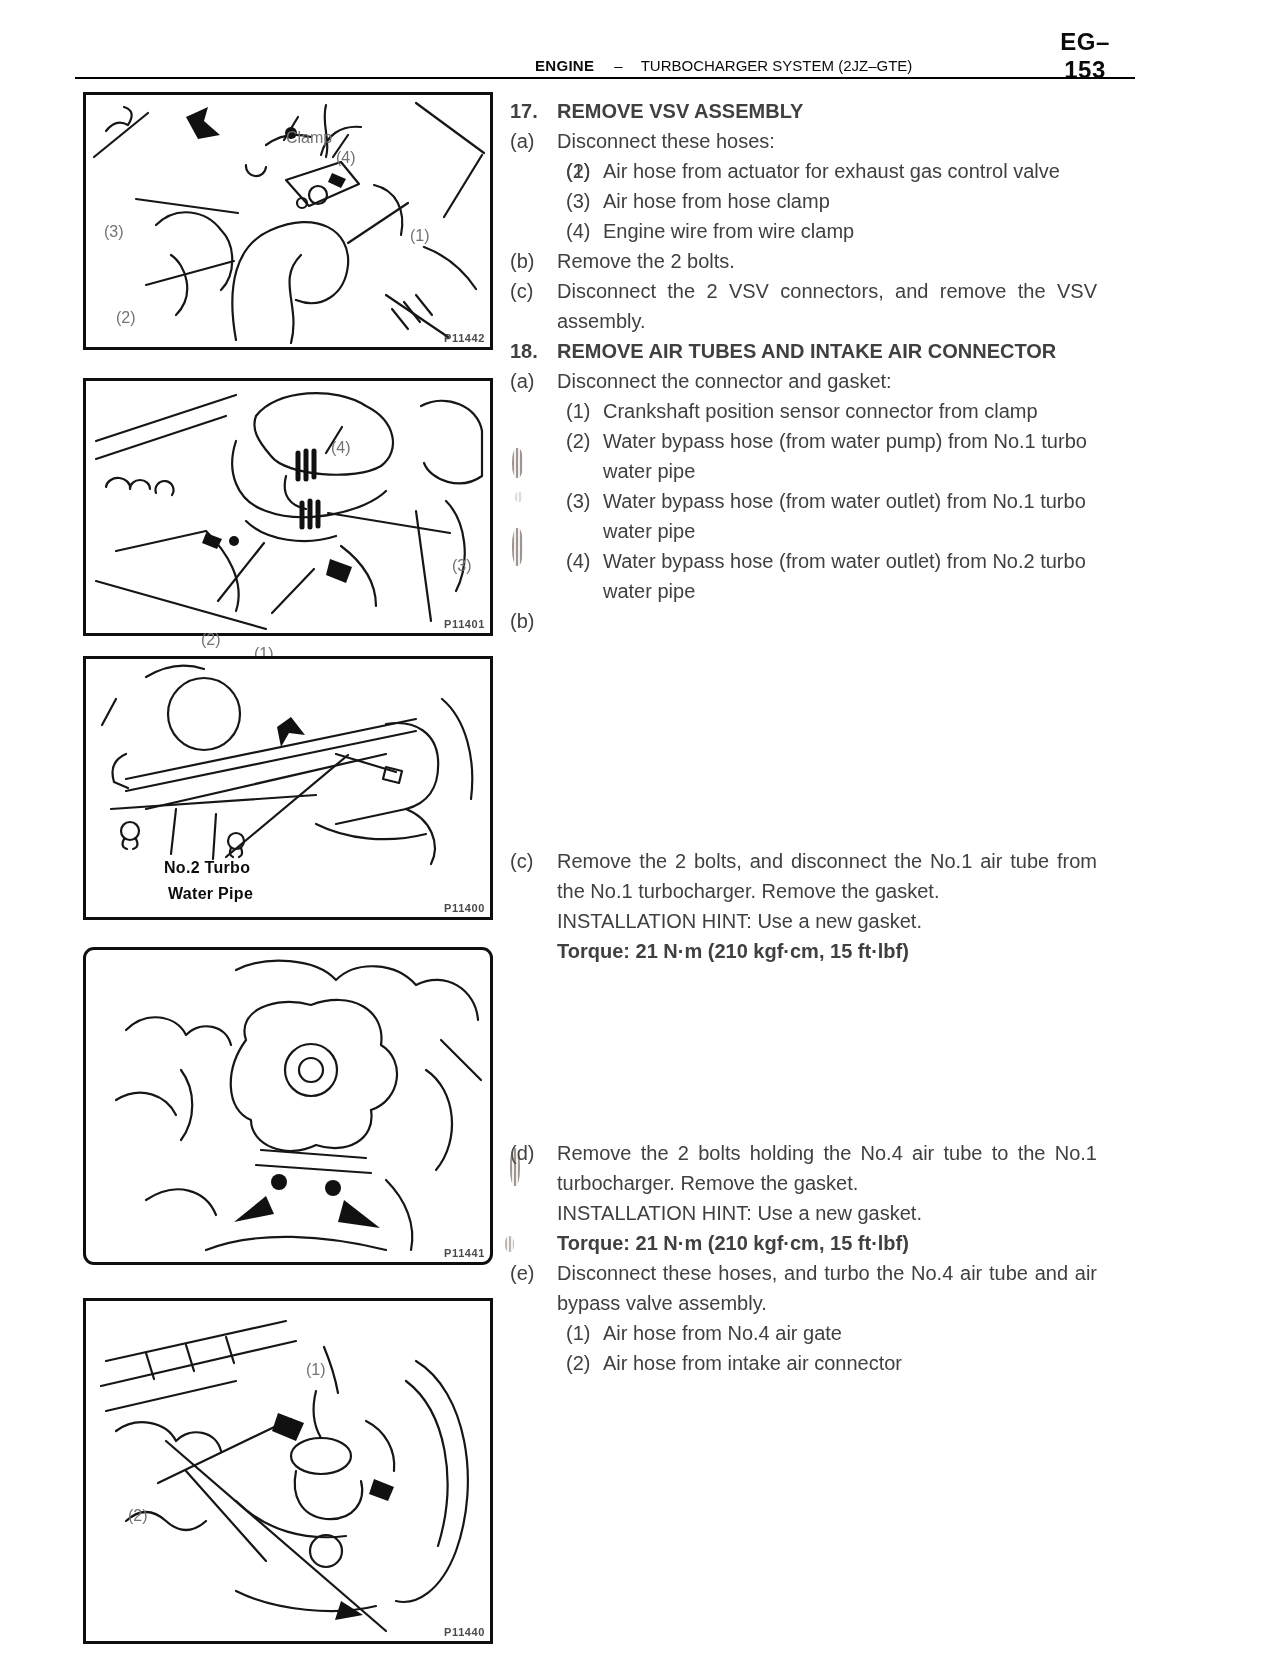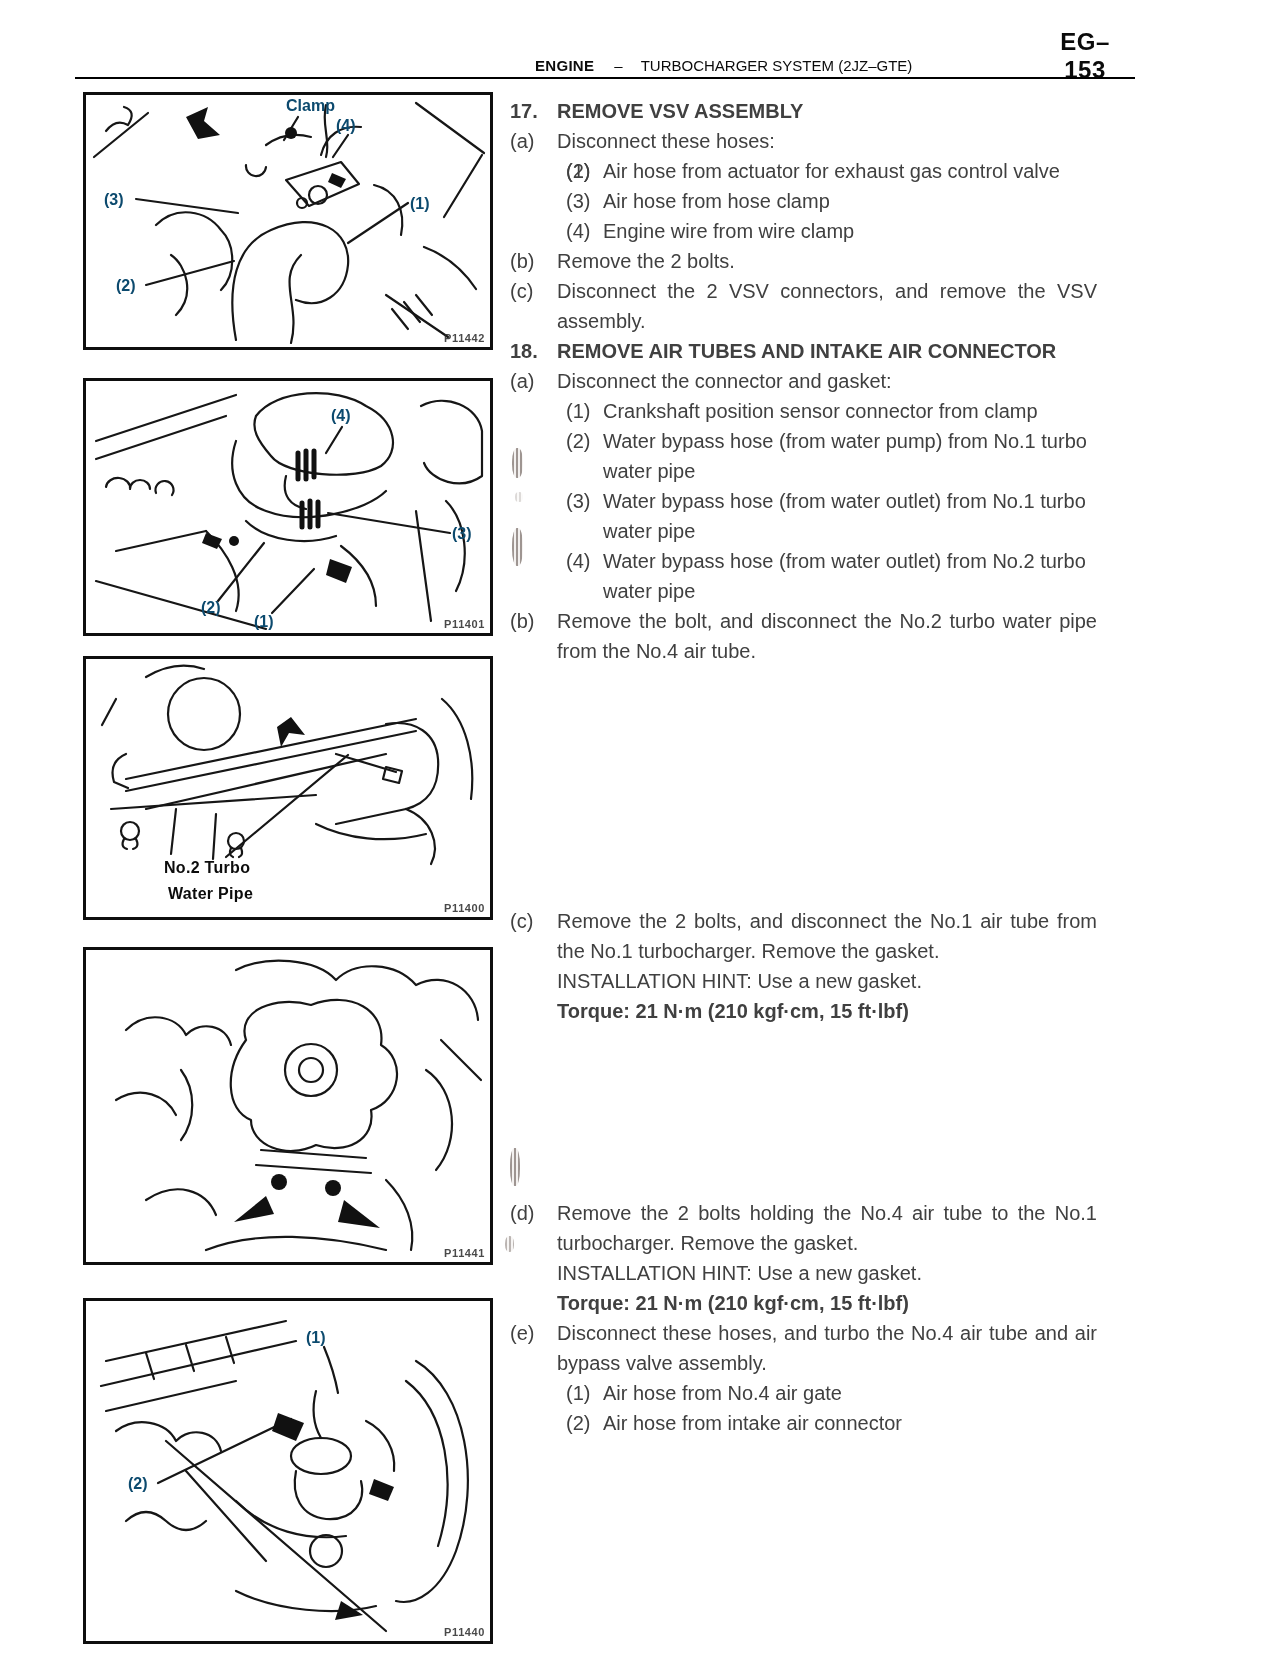--- a/index.html
+++ b/index.html
@@ -17,25 +17,25 @@
   .runhead .rh-sec{font-weight:bold;letter-spacing:.3px;}
   .runhead .rh-dash{margin:0 18px 0 20px;}
   .rule{position:absolute;left:75px;top:77px;width:1060px;height:2px;background:#000;}
 
   
   .fig{position:absolute;left:83px;width:410px;border:3px solid #0e0e0e;
     background:#fff;box-sizing:border-box;}
   #fig1{top:92px;height:258px;}
   #fig2{top:378px;height:258px;}
   #fig3{top:656px;height:264px;}
-  #fig4{top:947px;height:318px;}
+  #fig4{top:947px;height:318px;border-radius:11px;}
   #fig5{top:1298px;height:346px;}
   .fig svg{position:absolute;left:0;top:0;}
-  .flabel{position:absolute;font-size:16px;font-weight:bold;line-height:18px;
-    white-space:nowrap;color:#0c4a6e;}
+  .flabel{position:absolute;font-size:16px;font-weight:normal;line-height:18px;
+    white-space:nowrap;color:#737373;margin-top:32px;}
   .fcap{position:absolute;font-size:16px;font-weight:bold;line-height:18px;
     letter-spacing:.3px;color:#0c0c0c;white-space:nowrap;}
   .fcode{position:absolute;right:5px;bottom:3px;font-size:11px;font-weight:bold;
     letter-spacing:.6px;color:#2a2a2a;opacity:.85;}
 
   
   .col{position:absolute;left:510px;top:96px;width:628px;font-size:20px;
     line-height:30px;color:#404040;}
   .shead{position:relative;padding-left:47px;font-weight:bold;white-space:nowrap;}
   .shead .snum{position:absolute;left:0;top:0;}
@@ -303,21 +303,20 @@
     <div class="sub">
       <span class="slbl">(3)</span>
       <div class="txt">Water bypass hose (from water outlet) from No.1 turbo water pipe</div>
     </div>
     <div class="sub">
       <span class="slbl">(4)</span>
       <div class="txt">Water bypass hose (from water outlet) from No.2 turbo water pipe</div>
     </div>
     <div class="item">
       <span class="lbl">(b)</span>
-      <div class="txt j">Remove the bolt, and disconnect the No.2 turbo water pipe from the No.4 air tube.</div>
     </div>
 
     <div class="item" id="blk-18c">
       <span class="lbl">(c)</span>
       <div class="txt j">Remove the 2 bolts, and disconnect the No.1 air tube from the No.1 turbocharger. Remove the gasket.</div>
       <div class="txt">INSTALLATION HINT: Use a new gasket.</div>
       <div class="txt torque">Torque: 21 N·m (210 kgf·cm, 15 ft·lbf)</div>
     </div>
 
     <div class="item" id="blk-18d">

